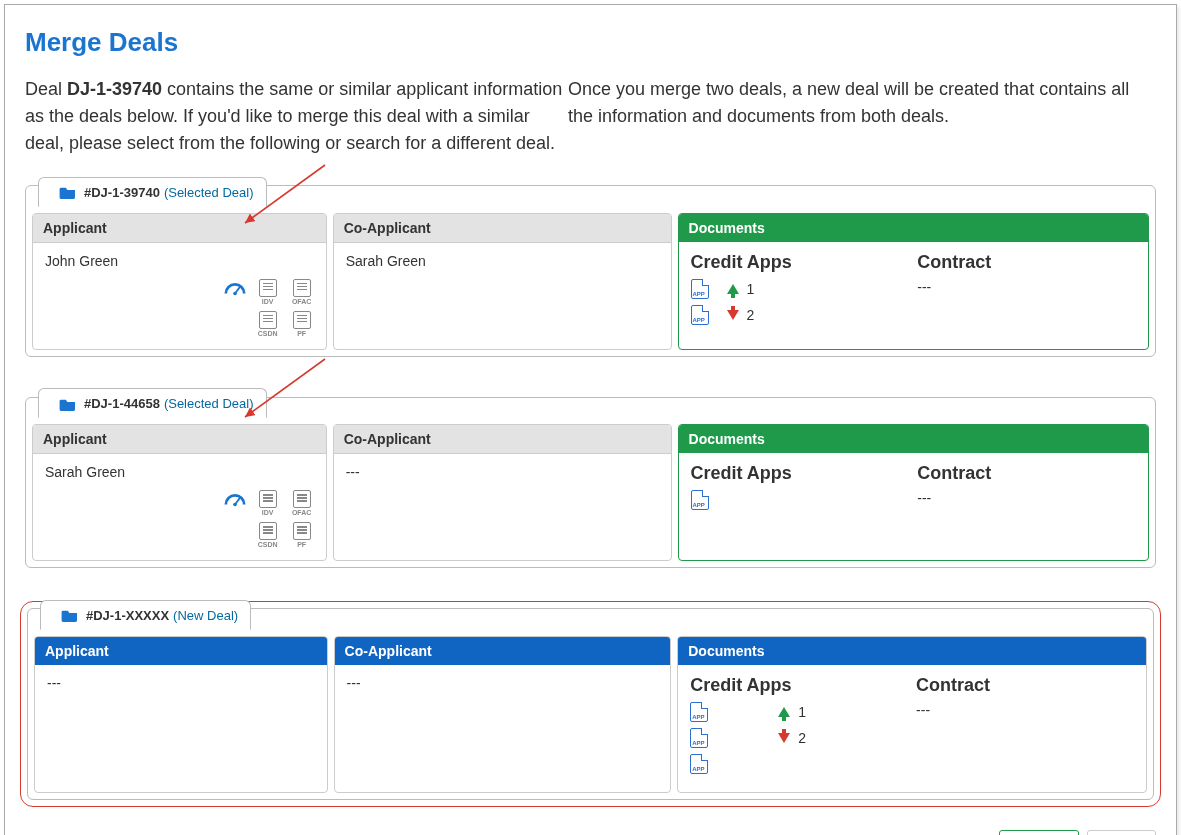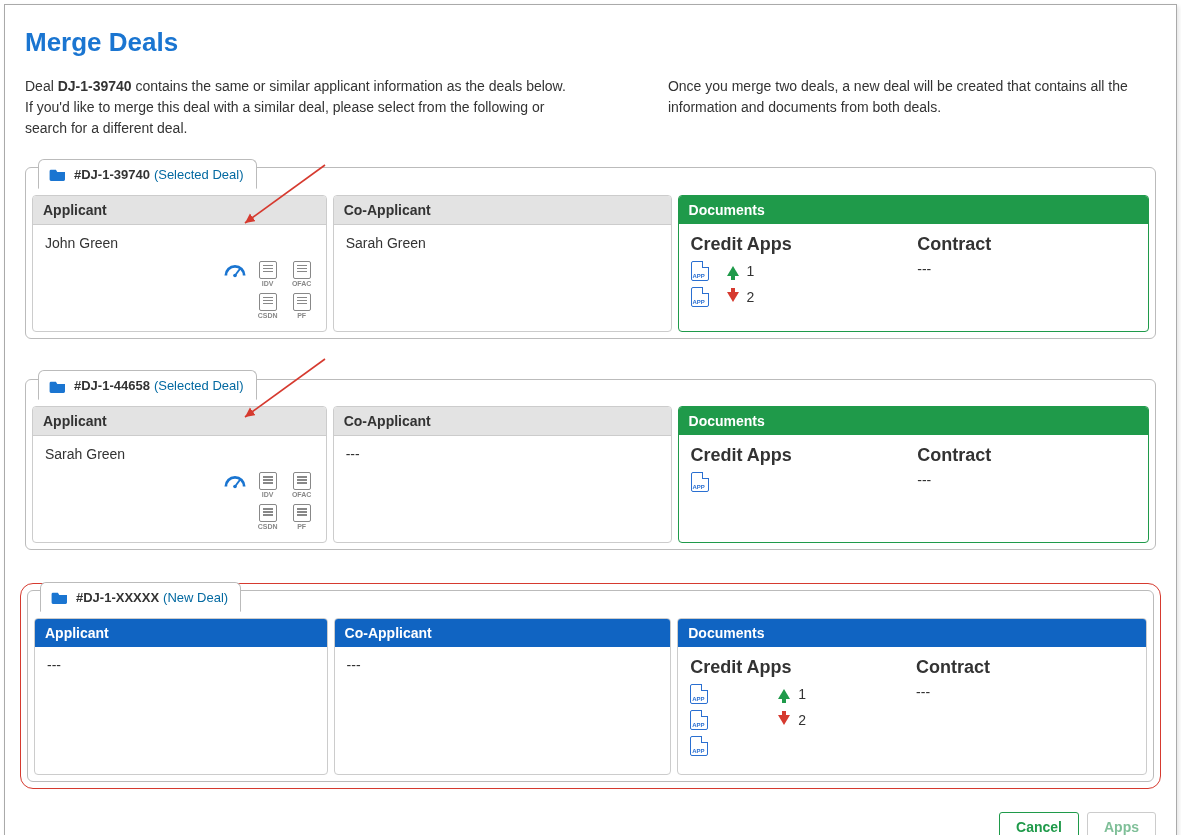--- a/index.html
+++ b/index.html
@@ -16,24 +16,23 @@
     position: relative;
   }
   .page-title {
     color: #1a75d1;
     font-size: 26px;
     font-weight: 700;
     margin-bottom: 18px;
   }
   .intro-row {
     display: flex;
-    gap: 100px;
     margin-bottom: 28px;
     color: #333;
-    font-size: 14px;
+    font-size: 18px;
     line-height: 1.5;
   }
   .intro-left { flex: 0 0 48%; }
   .intro-right { flex: 1; }
 
   .deal-block {
     border: 1px solid #bbb;
     border-radius: 6px;
     margin-bottom: 30px;
     position: relative;
@@ -46,21 +45,21 @@
 
   .deal-tab {
     position: relative;
     top: -1px; left: 12px;
     display: inline-flex;
     align-items: center;
     background: #fff;
     border: 1px solid #bbb;
     border-bottom: 1px solid #fff;
     border-radius: 6px 6px 0 0;
-    padding: 7px 12px 6px 10px;
+    padding: 7px 12px 6px 20px;
     font-size: 13px;
     font-weight: 700;
     color: #333;
     margin-top:-16px;
     margin-bottom: -1px;
   }
   .deal-tab .folder-icon { width:18px; height:14px; margin-right:7px; }
   .deal-tab .sub { font-weight:400; margin-left:4px; color: #0369a1; text-align: center; }
 
   .deal-body {

